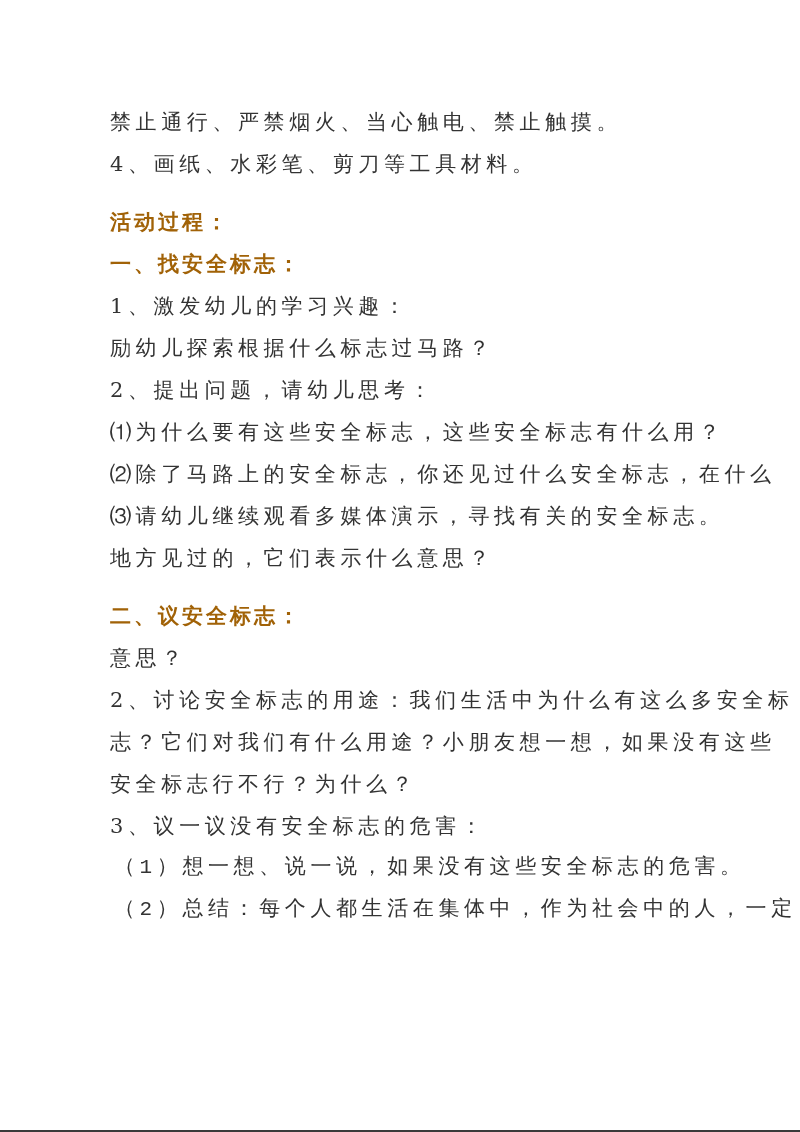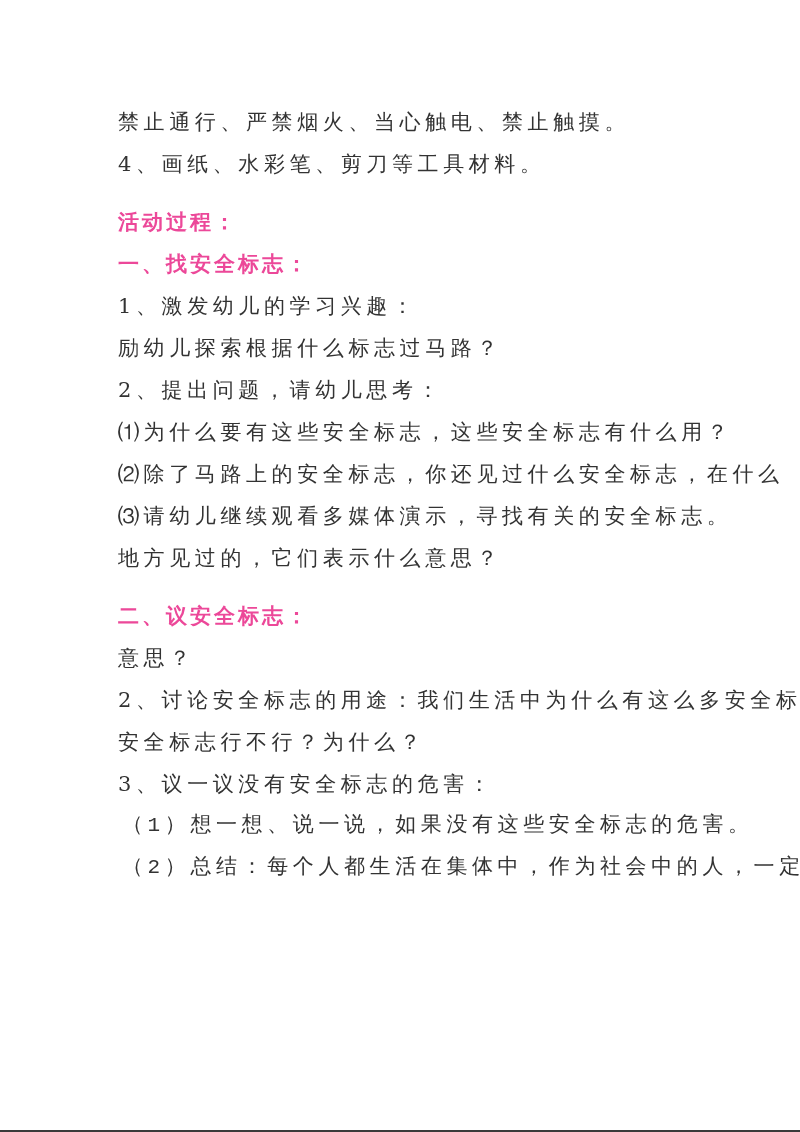--- a/index.html
+++ b/index.html
@@ -8,41 +8,41 @@
     background: #ffffff;
   }
   body {
     width: 800px;
     height: 1132px;
     position: relative;
     overflow: hidden;
   }
   .page {
     position: absolute;
-    left: 118px;
+    left: 110px;
     top: 101px;
     width: 570px;
     font-family: "DejaVu Serif", "Liberation Serif", serif;
     color: #333333;
     font-size: 21px;
     letter-spacing: 4.6px;
   }
   .line {
     height: 42px;
     line-height: 42px;
     white-space: nowrap;
     overflow: visible;
   }
   .blank {
     height: 16px;
   }
   .heading {
     font-family: "DejaVu Sans", "Liberation Sans", sans-serif;
     font-weight: bold;
-    color: #ec4899;
+    color: #a16207;
     letter-spacing: 3px;
   }
   .indent-paren {
     padding-left: 4px;
     font-family: Liberation Mono, monospace;
   }
   .bottom-rule {
     position: absolute;
     left: 0;
     bottom: 0;
@@ -70,20 +70,21 @@
   <div class="line">⑴为什么要有这些安全标志，这些安全标志有什么用？</div>
   <div class="line">⑵除了马路上的安全标志，你还见过什么安全标志，在什么</div>
   <div class="line">⑶请幼儿继续观看多媒体演示，寻找有关的安全标志。</div>
   <div class="line">地方见过的，它们表示什么意思？</div>
 
   <div class="blank"></div>
 
   <div class="line heading">二、议安全标志：</div>
   <div class="line">意思？</div>
   <div class="line">2、讨论安全标志的用途：我们生活中为什么有这么多安全标</div>
+  <div class="line">志？它们对我们有什么用途？小朋友想一想，如果没有这些</div>
   <div class="line">安全标志行不行？为什么？</div>
   <div class="line">3、议一议没有安全标志的危害：</div>
   <div class="line indent-paren">（1）想一想、说一说，如果没有这些安全标志的危害。</div>
   <div class="line indent-paren">（2）总结：每个人都生活在集体中，作为社会中的人，一定</div>
 
 </div>
 
 <div class="bottom-rule"></div>
 
 </body></html>

